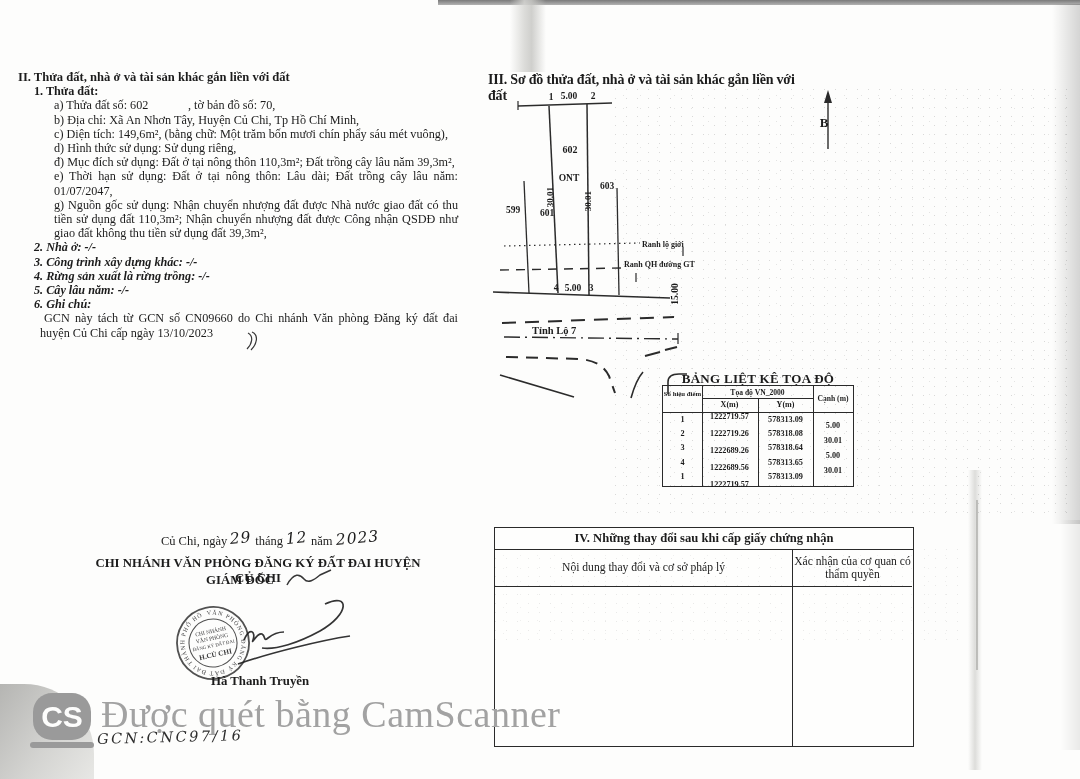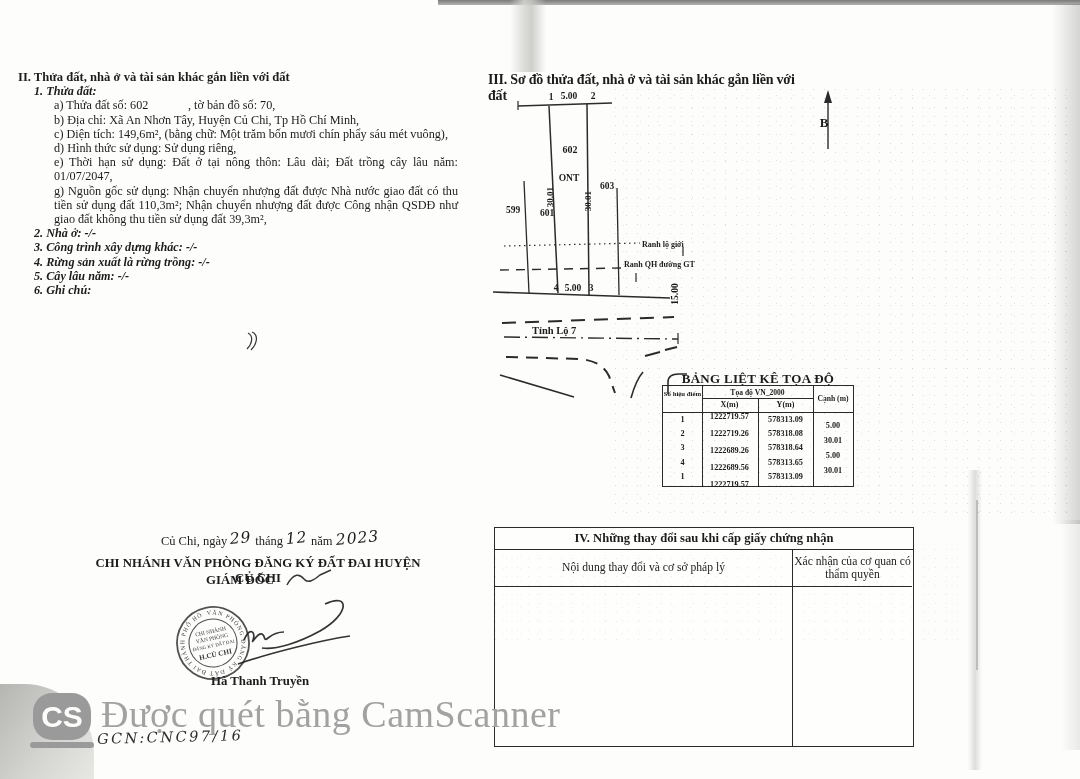--- a/index.html
+++ b/index.html
@@ -23,21 +23,21 @@
   .noise{pointer-events:none;opacity:.30;z-index:6;
     background-image:radial-gradient(rgba(20,20,20,.5) .6px,transparent .8px),
                      radial-gradient(rgba(20,20,20,.35) .5px,transparent .7px);
     background-size:11px 9px,17px 13px;background-position:0 0,5px 4px;}
   .noise1{left:610px;top:85px;width:460px;height:430px;}
   .noise2{left:490px;top:545px;width:470px;height:100px;opacity:.18;}
   
   .col-left{left:18px;top:70px;width:440px;font-size:12.2px;line-height:14.2px;}
   .col-left div{white-space:pre-wrap;}
   .s2-heading{font-weight:bold;font-size:12.6px;}
-  .s2-sub{font-weight:bold;font-style:italic;padding-left:16px;}
+  .s2-sub{font-weight:bold;padding-left:16px;}
   .s2-line{padding-left:36px;text-align:justify;}
   .s2-num{font-weight:bold;font-style:italic;padding-left:16px;}
   .s2-note{padding-left:22px;text-indent:4px;text-align:justify;}
   
   .date-line{left:150px;top:531px;width:240px;text-align:center;font-size:12.5px;}
   .hw{font-family:"DejaVu Serif",serif;font-style:italic;font-size:15.5px;display:inline-block;
       transform:rotate(-5deg) translateY(-2px);letter-spacing:1px;}
   .office-line{left:88px;top:556px;width:340px;text-align:center;font-weight:bold;font-size:12.8px;}
   .role-line{left:150px;top:573px;width:180px;text-align:center;font-weight:bold;font-size:12.8px;}
   .signer-name{left:190px;top:674px;width:140px;text-align:center;font-weight:bold;font-size:12.8px;}
@@ -85,27 +85,29 @@
 <div class="abs crease-right-line"></div>
 <div class="abs corner-blob"></div>
 
 <div class="abs col-left">
   <div class="s2-heading">II. Thửa đất, nhà ở và tài sản khác gắn liền với đất</div>
   <div class="s2-sub">1. Thửa đất:</div>
   <div class="s2-line">a) Thửa đất số: 602             , tờ bản đồ số: 70,</div>
   <div class="s2-line">b) Địa chỉ: Xã An Nhơn Tây, Huyện Củ Chi, Tp Hồ Chí Minh,</div>
   <div class="s2-line">c) Diện tích: 149,6m², (bằng chữ: Một trăm bốn mươi chín phẩy sáu mét vuông),</div>
   <div class="s2-line">d) Hình thức sử dụng: Sử dụng riêng,</div>
+  <div class="s2-line">đ) Mục đích sử dụng: Đất ở tại nông thôn 110,3m²; Đất trồng cây lâu năm 39,3m²,</div>
   <div class="s2-line">e) Thời hạn sử dụng: Đất ở tại nông thôn: Lâu dài; Đất trồng cây lâu năm: 01/07/2047,</div>
   <div class="s2-line">g) Nguồn gốc sử dụng: Nhận chuyển nhượng đất được Nhà nước giao đất có thu tiền sử dụng đất 110,3m²; Nhận chuyển nhượng đất được Công nhận QSDĐ như giao đất không thu tiền sử dụng đất 39,3m²,</div>
   <div class="s2-num">2. Nhà ở: -/-</div>
   <div class="s2-num">3. Công trình xây dựng khác: -/-</div>
   <div class="s2-num">4. Rừng sản xuất là rừng trồng: -/-</div>
   <div class="s2-num">5. Cây lâu năm: -/-</div>
   <div class="s2-num">6. Ghi chú:</div>
+  <div class="s2-note">GCN này tách từ GCN số CN09660 do Chi nhánh Văn phòng Đăng ký đất đai huyện Củ Chi cấp ngày 13/10/2023</div>
 </div>
 
 <svg class="abs pen-mark-svg" style="left:242px;top:330px;" width="26" height="22" viewBox="0 0 26 22">
   <path d="M6,3 C12,6 10,14 5,19 M10,2 C17,5 15,14 9,20" stroke="#222" stroke-width="1.2" fill="none"></path>
 </svg>
 
 <div class="abs date-line">
   <span>Củ Chi, ngày</span>
   <span class="hw">29</span>
   <span>tháng</span>

